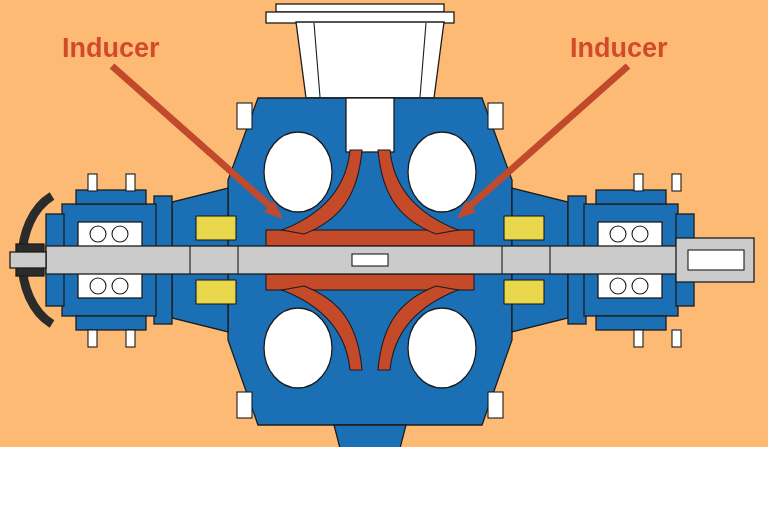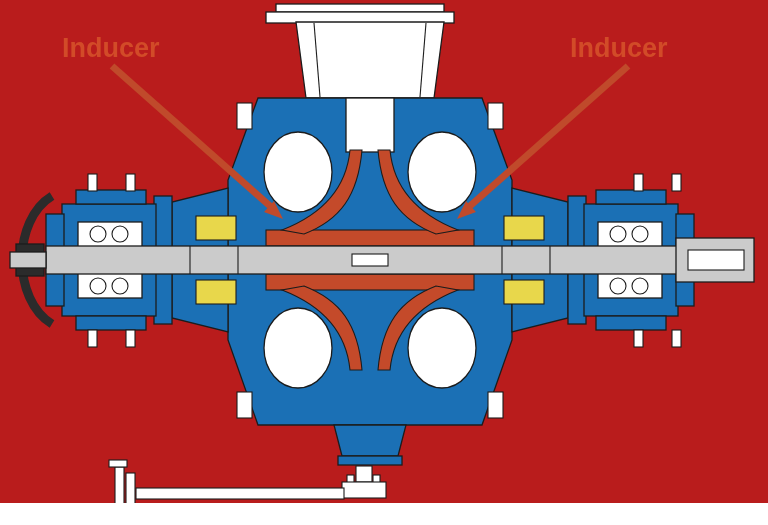--- a/index.html
+++ b/index.html
@@ -1,16 +1,16 @@
 <!DOCTYPE html>
 <html><head>
 <meta charset="utf-8">
 <style>
   html,body{margin:0;padding:0;background:#fff;}
-  .stage{width:768px;height:503px;position:relative;background:#b91c1c;overflow:hidden;}
+  .stage{width:768px;height:447px;position:relative;background:#fdba74;overflow:hidden;}
   svg{display:block;}
   .s{stroke:#1c1c1c;stroke-width:1.3;}
   .s2{stroke:#1c1c1c;stroke-width:1.1;}
   .white{fill:#ffffff;}
   .label{font-family:"Liberation Sans", sans-serif;font-weight:bold;font-size:27px;}
 </style>
 </head>
 <body>
 
 <div class="stage">

